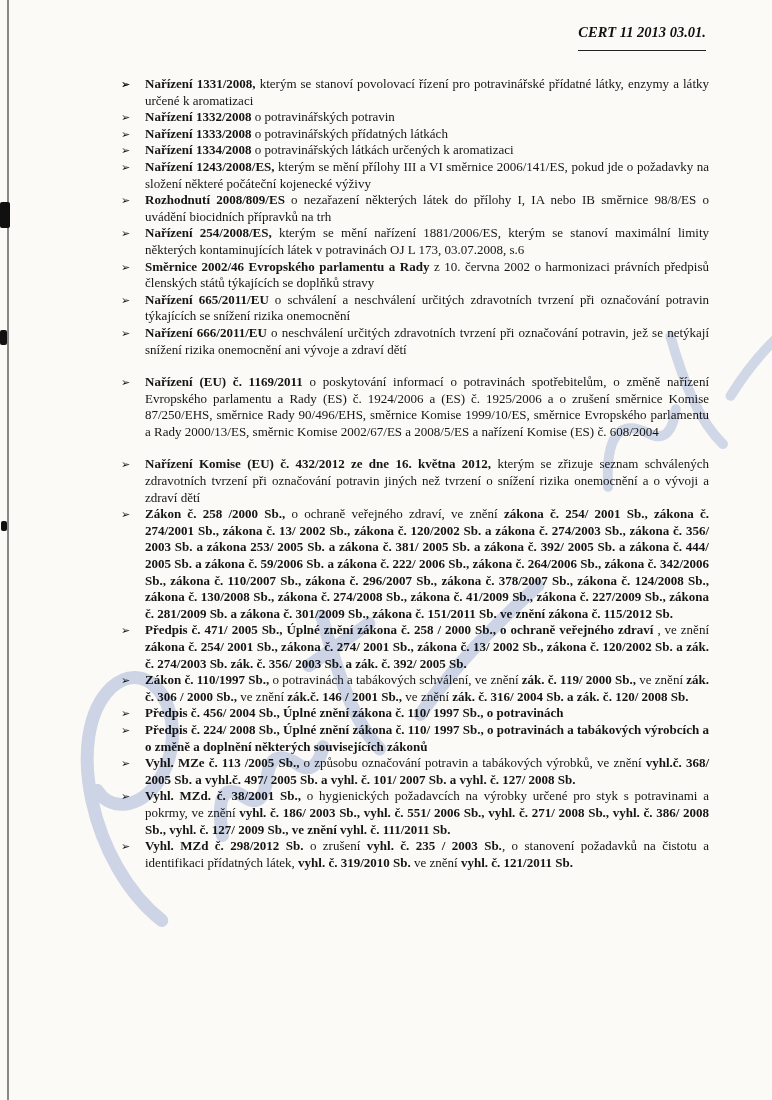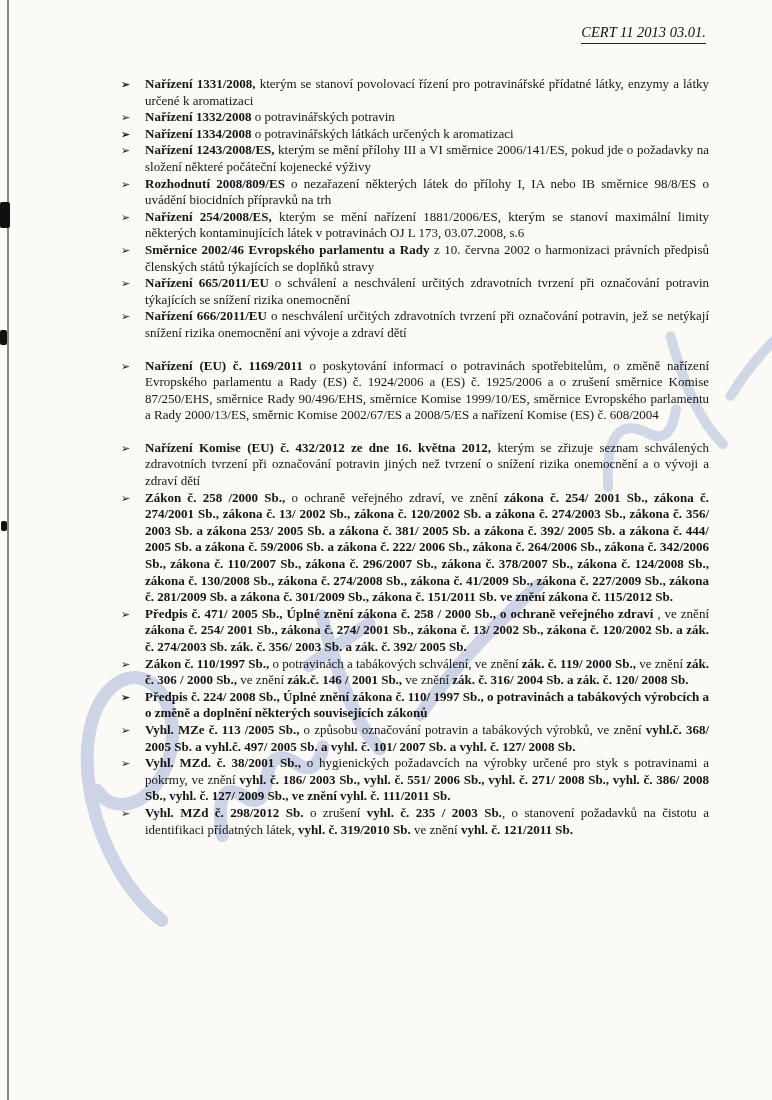--- a/index.html
+++ b/index.html
@@ -15,22 +15,23 @@
   
   .scan-edge{position:absolute;left:7px;top:0;bottom:0;width:2px;background:#2a2a2a;opacity:.55;}
   .scan-blob{position:absolute;background:#101010;border-radius:2px;}
   .blob1{left:0;top:202px;width:10px;height:26px;}
   .blob2{left:0;top:330px;width:7px;height:15px;}
   .blob3{left:1px;top:521px;width:6px;height:10px;}
 
   .doc-header{
     position:absolute;top:24px;right:66px;
     font-style:italic;font-size:14.5px;
-    padding-bottom:2px;border-bottom:1.4px solid #222;
+    padding-bottom:9px;border-bottom:1.4px solid #222;
     color:#111;
+    font-weight:bold;
   }
 
   .content{
     position:absolute;left:120px;top:76px;width:589px;
   }
   ul.reg-list{list-style:none;margin:0;padding:0;}
   ul.reg-list li{
     position:relative;
     padding-left:25px;
     text-align:justify;
@@ -67,34 +68,34 @@
   <div class="scan-blob blob2"></div>
   <div class="scan-blob blob3"></div>
 
   <div class="doc-header">CERT 11 2013 03.01.</div>
 
   <div class="content">
     <ul class="reg-list">
         <li class="item"><span class="bullet">➢</span></li>
         <li class="item"><span class="bullet">➢</span><span><b>Nařízení 1331/2008,</b><span> kterým se stanoví povolovací řízení pro potravinářské přídatné látky, enzymy a látky určené k aromatizaci</span></span></li>
         <li class="item"><span class="bullet">➢</span><span><b>Nařízení 1332/2008</b><span> o potravinářských potravin</span></span></li>
-        <li class="item"><span class="bullet">➢</span></li>
+        <li class="item"><span class="bullet">➢</span><span><b>Nařízení 1333/2008</b><span> o potravinářských přídatných látkách</span></span></li>
         <li class="item"><span class="bullet">➢</span><span><b>Nařízení 1334/2008</b><span> o potravinářských látkách určených k aromatizaci</span></span></li>
         <li class="item"><span class="bullet">➢</span><span><b>Nařízení 1243/2008/ES,</b><span> kterým se mění přílohy III a VI směrnice 2006/141/ES, pokud jde o požadavky na složení některé počáteční kojenecké výživy</span></span></li>
         <li class="item"><span class="bullet">➢</span><span><b>Rozhodnutí 2008/809/ES</b><span> o nezařazení některých látek do přílohy I, IA nebo IB směrnice 98/8/ES o uvádění biocidních přípravků na trh</span></span></li>
         <li class="item"><span class="bullet">➢</span><span><b>Nařízení 254/2008/ES,</b><span> kterým se mění nařízení 1881/2006/ES, kterým se stanoví maximální limity některých kontaminujících látek v potravinách  OJ L 173, 03.07.2008, s.6</span></span></li>
         <li class="item"><span class="bullet">➢</span><span><b>Směrnice 2002/46 Evropského parlamentu a Rady</b><span> z 10. června 2002 o harmonizaci právních předpisů členských států týkajících se doplňků stravy</span></span></li>
         <li class="item"><span class="bullet">➢</span><span><b>Nařízení 665/2011/EU</b><span> o schválení a neschválení určitých zdravotních tvrzení při označování potravin týkajících se snížení rizika onemocnění</span></span></li>
         <li class="item"><span class="bullet">➢</span><span><b>Nařízení 666/2011/EU</b><span> o neschválení určitých zdravotních tvrzení při označování potravin, jež se netýkají snížení rizika onemocnění ani vývoje a zdraví dětí</span></span></li>
         <li class="item gap"><span class="bullet">➢</span><span><b>Nařízení (EU) č. 1169/2011</b><span> o poskytování informací o potravinách spotřebitelům, o změně nařízení Evropského parlamentu a Rady (ES) č. 1924/2006 a (ES) č. 1925/2006 a o zrušení směrnice Komise 87/250/EHS, směrnice Rady 90/496/EHS, směrnice Komise 1999/10/ES, směrnice Evropského parlamentu a Rady 2000/13/ES, směrnic Komise 2002/67/ES a 2008/5/ES a nařízení Komise (ES) č. 608/2004</span></span></li>
         <li class="item gap"><span class="bullet">➢</span><span><b>Nařízení Komise (EU) č. 432/2012  ze dne 16. května 2012,</b><span> kterým se zřizuje seznam schválených zdravotních tvrzení při označování potravin jiných než tvrzení o snížení rizika onemocnění a o vývoji a zdraví dětí</span></span></li>
         <li class="item"><span class="bullet">➢</span><span><b>Zákon č. 258 /2000 Sb.,</b><span> o ochraně veřejného zdraví, ve znění </span><b>zákona č. 254/ 2001 Sb., zákona č. 274/2001 Sb., zákona č. 13/ 2002 Sb., zákona č. 120/2002 Sb. a zákona č. 274/2003 Sb., zákona č. 356/ 2003 Sb. a zákona 253/ 2005 Sb. a zákona č. 381/ 2005 Sb. a zákona č. 392/ 2005 Sb. a zákona č. 444/ 2005 Sb. a zákona č. 59/2006 Sb. a zákona č. 222/ 2006 Sb., zákona č. 264/2006 Sb., zákona č. 342/2006 Sb., zákona č. 110/2007 Sb., zákona č. 296/2007 Sb., zákona č. 378/2007 Sb., zákona č. 124/2008 Sb., zákona č. 130/2008 Sb., zákona č. 274/2008 Sb., zákona č. 41/2009 Sb., zákona č. 227/2009 Sb., zákona č. 281/2009 Sb. a zákona č. 301/2009 Sb., zákona č. 151/2011 Sb. ve znění zákona č. 115/2012 Sb.</b></span></li>
         <li class="item"><span class="bullet">➢</span><span><b>Předpis č. 471/ 2005 Sb., Úplné znění zákona č. 258 / 2000 Sb., o ochraně veřejného zdraví</b><span> , ve znění </span><b>zákona č. 254/ 2001 Sb., zákona č. 274/ 2001 Sb., zákona č. 13/ 2002 Sb., zákona č. 120/2002 Sb. a zák. č. 274/2003 Sb.  zák. č. 356/ 2003 Sb. a zák. č. 392/ 2005 Sb.</b></span></li>
         <li class="item"><span class="bullet">➢</span><span><b>Zákon č. 110/1997 Sb.,</b><span> o potravinách a tabákových schválení, ve znění </span><b>zák. č. 119/ 2000 Sb.,</b><span> ve znění </span><b>zák. č. 306 / 2000 Sb.,</b><span> ve znění </span><b>zák.č. 146 / 2001 Sb.,</b><span> ve znění </span><b>zák. č. 316/ 2004 Sb. a zák. č. 120/ 2008 Sb.</b></span></li>
-        <li class="item"><span class="bullet">➢</span></li>
+        <li class="item"><span class="bullet">➢</span><span><b>Předpis č. 456/ 2004 Sb., Úplné znění zákona č. 110/ 1997 Sb., o potravinách</b></span></li>
         <li class="item"><span class="bullet">➢</span><span><b>Předpis č. 224/ 2008 Sb., Úplné znění zákona č. 110/ 1997 Sb., o potravinách a tabákových výrobcích a o změně a doplnění některých souvisejících zákonů</b></span></li>
         <li class="item"><span class="bullet">➢</span><span><b>Vyhl. MZe č. 113 /2005 Sb.,</b><span> o způsobu označování potravin a tabákových výrobků, ve znění </span><b>vyhl.č. 368/ 2005 Sb. a vyhl.č. 497/ 2005 Sb. a vyhl. č. 101/ 2007 Sb. a vyhl. č. 127/ 2008 Sb.</b></span></li>
         <li class="item"><span class="bullet">➢</span><span><b>Vyhl. MZd. č. 38/2001 Sb.,</b><span> o hygienických požadavcích na výrobky určené pro styk s potravinami a pokrmy, ve znění </span><b>vyhl. č. 186/ 2003 Sb., vyhl. č. 551/ 2006 Sb., vyhl. č. 271/ 2008 Sb., vyhl. č. 386/ 2008 Sb., vyhl. č. 127/ 2009 Sb., ve znění vyhl. č. 111/2011 Sb.</b></span></li>
         <li class="item"><span class="bullet">➢</span><span><b>Vyhl. MZd č. 298/2012 Sb.</b><span> o zrušení </span><b>vyhl. č. 235 / 2003 Sb.</b><span>, o stanovení požadavků na čistotu a identifikaci přídatných látek, </span><b>vyhl. č. 319/2010 Sb.</b><span> ve znění </span><b>vyhl. č. 121/2011 Sb.</b></span></li>
       </ul>
   </div>
 
 
   <div class="wm wm-big">
     <svg width="560" height="350" viewBox="0 0 560 350" xmlns="http://www.w3.org/2000/svg">

